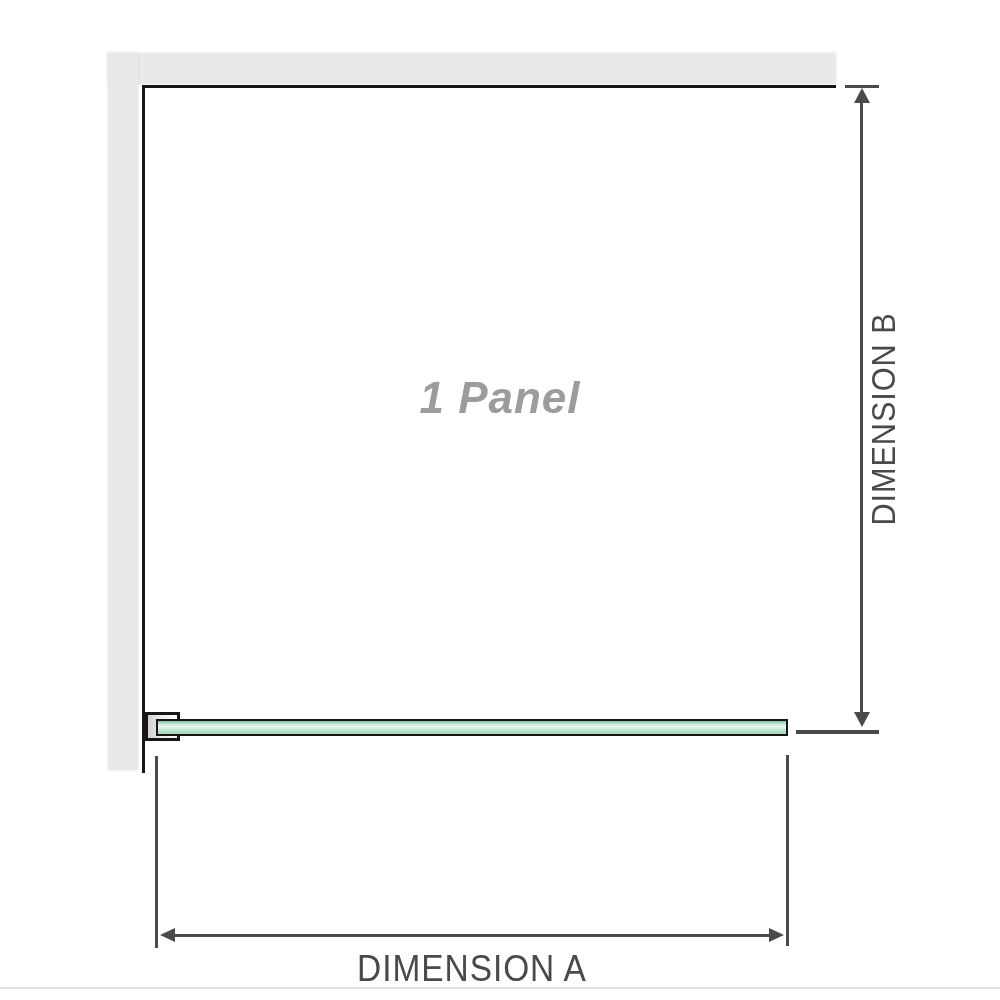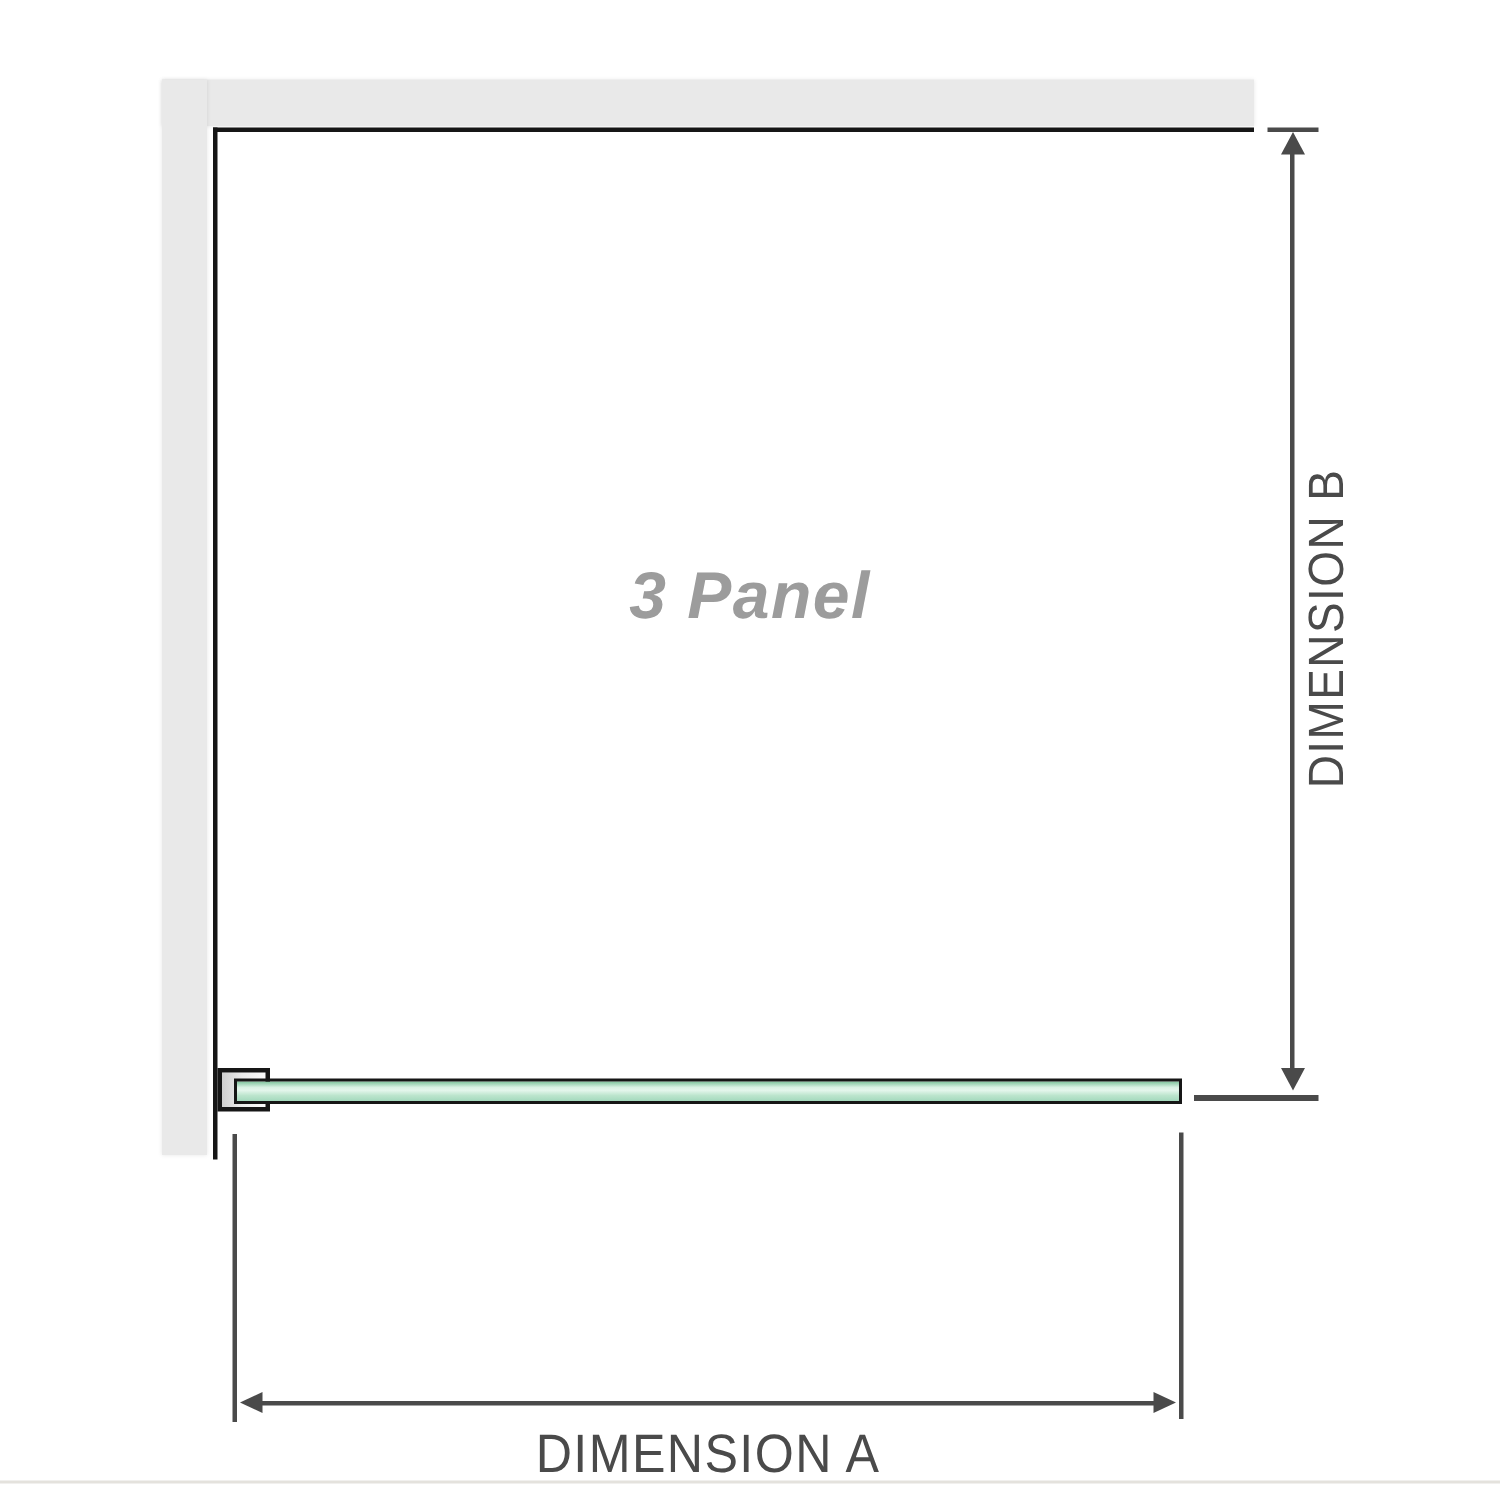--- a/index.html
+++ b/index.html
@@ -98,21 +98,21 @@
 </head>
 <body>
 
 <div class="stage">
 
   <div class="abs wall wall-top"></div>
   <div class="abs wall wall-left"></div>
   <div class="abs edge edge-h"></div>
   <div class="abs edge edge-v"></div>
 
-  <div class="abs panel-label">3 Panel</div>
+  <div class="abs panel-label">1 Panel</div>
 
   <div class="abs bracket"></div>
   <div class="abs glass"></div>
 
   <div>
     <div class="abs dim tick-top"></div>
     <div class="abs dim tick-bottom"></div>
     <div class="abs dim dimb-line"></div>
     <div class="abs arrow arrow-up"></div>
     <div class="abs arrow arrow-down"></div>

